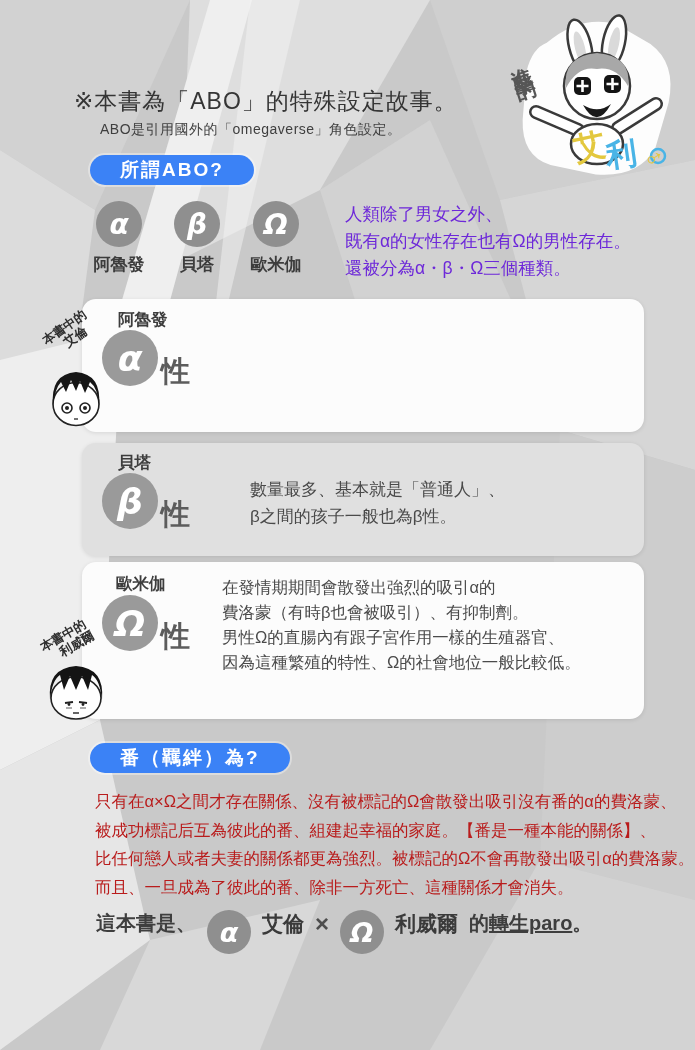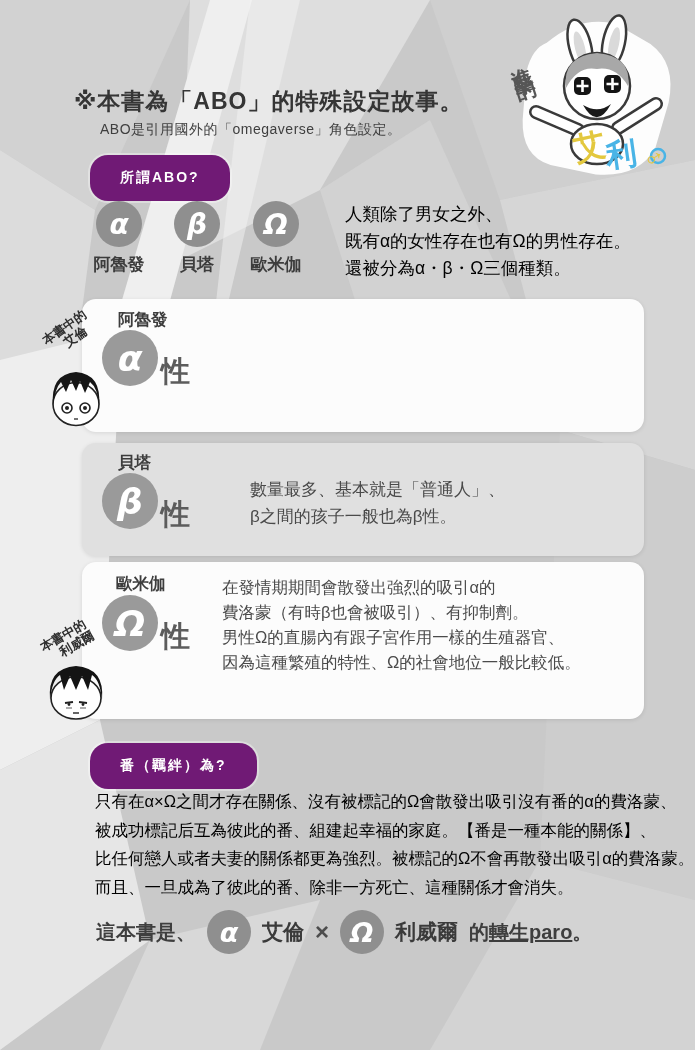--- a/index.html
+++ b/index.html
@@ -1,51 +1,51 @@
 <!DOCTYPE html>
 <html><head>
 <meta charset="utf-8">
 <style>
   html,body{margin:0;padding:0;}
   body{font-family:"Liberation Sans","DejaVu Sans",sans-serif;}
   #page{position:relative;width:695px;height:1050px;background:#c9c9c9;overflow:hidden;color:#444;}
   #bg{position:absolute;inset:0;}
   .abs{position:absolute;}
 
-  .page-title{left:74px;top:86px;font-size:23px;font-weight:700;color:#353535;letter-spacing:1px;white-space:nowrap;}
+  .page-title{left:74px;top:86px;font-size:23px;font-weight:400;color:#353535;letter-spacing:1px;white-space:nowrap;}
   .page-subtitle{left:100px;top:121px;font-size:14px;color:#3f3f3f;letter-spacing:.5px;white-space:nowrap;text-align:center;}
 
-  .badge{background:#701a75;color:#fff;font-weight:bold;font-size:14px;letter-spacing:2px;
-         border-radius:18px;padding:14px 30px;box-shadow:0 0 0 2px rgba(255,255,255,.35);white-space:nowrap;}
+  .badge{background:#3b82f6;color:#fff;font-weight:bold;font-size:19px;letter-spacing:2px;
+         border-radius:18px;padding:2px 30px;box-shadow:0 0 0 2px rgba(255,255,255,.35);white-space:nowrap;}
 
   .type-col{width:70px;display:flex;flex-direction:column;align-items:center;}
   .type-circle{width:46px;height:46px;border-radius:50%;background:#8f8f8f;color:#fff;
                display:flex;align-items:center;justify-content:center;
                font-size:28px;font-weight:bold;font-style:italic;font-family:"DejaVu Sans",sans-serif;}
   .type-label{margin-top:6px;font-size:17px;font-weight:bold;color:#3c3c3c;white-space:nowrap;}
 
-  .intro{left:345px;top:201px;font-size:17.5px;line-height:27px;color:#000000;white-space:nowrap;}
+  .intro{left:345px;top:201px;font-size:17.5px;line-height:27px;color:#6d28d9;white-space:nowrap;}
 
   .card{left:82px;width:562px;border-radius:14px;box-shadow:0 1px 4px rgba(0,0,0,.10);}
   .card.white{background:#fcfcfc;}
   .card.gray{background:#e0e0e0;}
   .card-name{position:absolute;left:36px;font-size:16.5px;font-weight:bold;color:#3d3d3d;white-space:nowrap;}
   .gender{position:absolute;left:20px;display:flex;align-items:flex-end;}
   .gcircle{width:56px;height:56px;border-radius:50%;background:#9a9a9a;color:#fff;
            display:flex;align-items:center;justify-content:center;
            font-size:36px;font-weight:bold;font-style:italic;font-family:"DejaVu Sans",sans-serif;}
   .gsuffix{font-size:29px;font-weight:bold;color:#5c5c5c;margin-left:3px;line-height:1;}
   .card-text{position:absolute;color:#4a4a4a;white-space:nowrap;}
   .card-text div{white-space:nowrap;}
 
   .annotation{transform-origin:left top;color:#2e2e2e;font-size:12.5px;font-weight:bold;line-height:14px;white-space:nowrap;}
 
-  .bond-text{left:95px;top:787px;font-size:16.5px;line-height:28.5px;color:#000000;white-space:nowrap;}
-
-  .footer-row{left:96px;top:910px;display:flex;align-items:center;gap:11px;}
+  .bond-text{left:95px;top:787px;font-size:16.5px;line-height:28.5px;color:#b91c1c;white-space:nowrap;}
+
+  .footer-row{left:96px;top:910px;display:flex;align-items:flex-start;gap:11px;}
   .footer-text{font-size:20px;color:#3e3e3e;font-weight:600;white-space:nowrap;}
   .footer-name{font-size:21px;font-weight:bold;color:#3a3a3a;white-space:nowrap;}
   .footer-cross{font-size:24px;font-weight:bold;color:#4d4d4d;}
   .fcircle{width:44px;height:44px;border-radius:50%;background:#8f8f8f;color:#fff;
            display:flex;align-items:center;justify-content:center;
            font-size:27px;font-weight:bold;font-style:italic;font-family:"DejaVu Sans",sans-serif;}
   .u{text-decoration:underline;}
 
   .doodle{left:498px;top:8px;width:197px;height:185px;}
   .doodle-vtext{position:absolute;left:4px;top:44px;writing-mode:vertical-rl;

